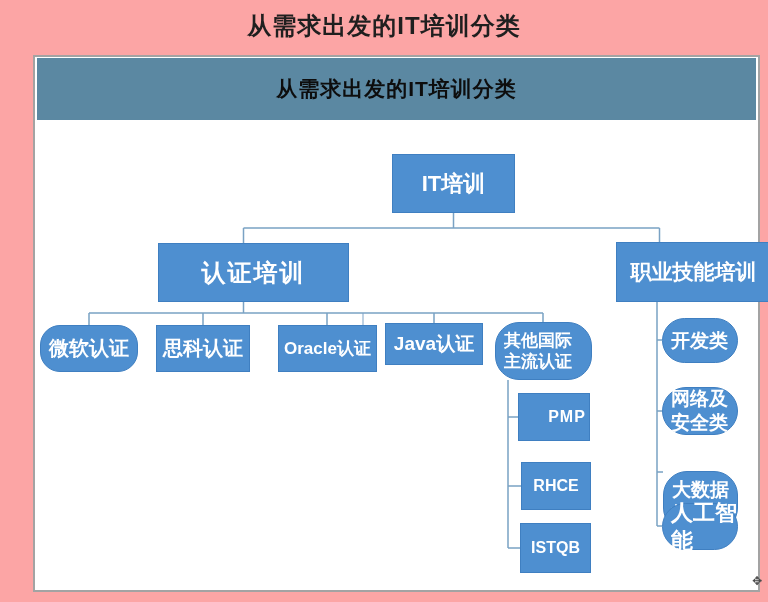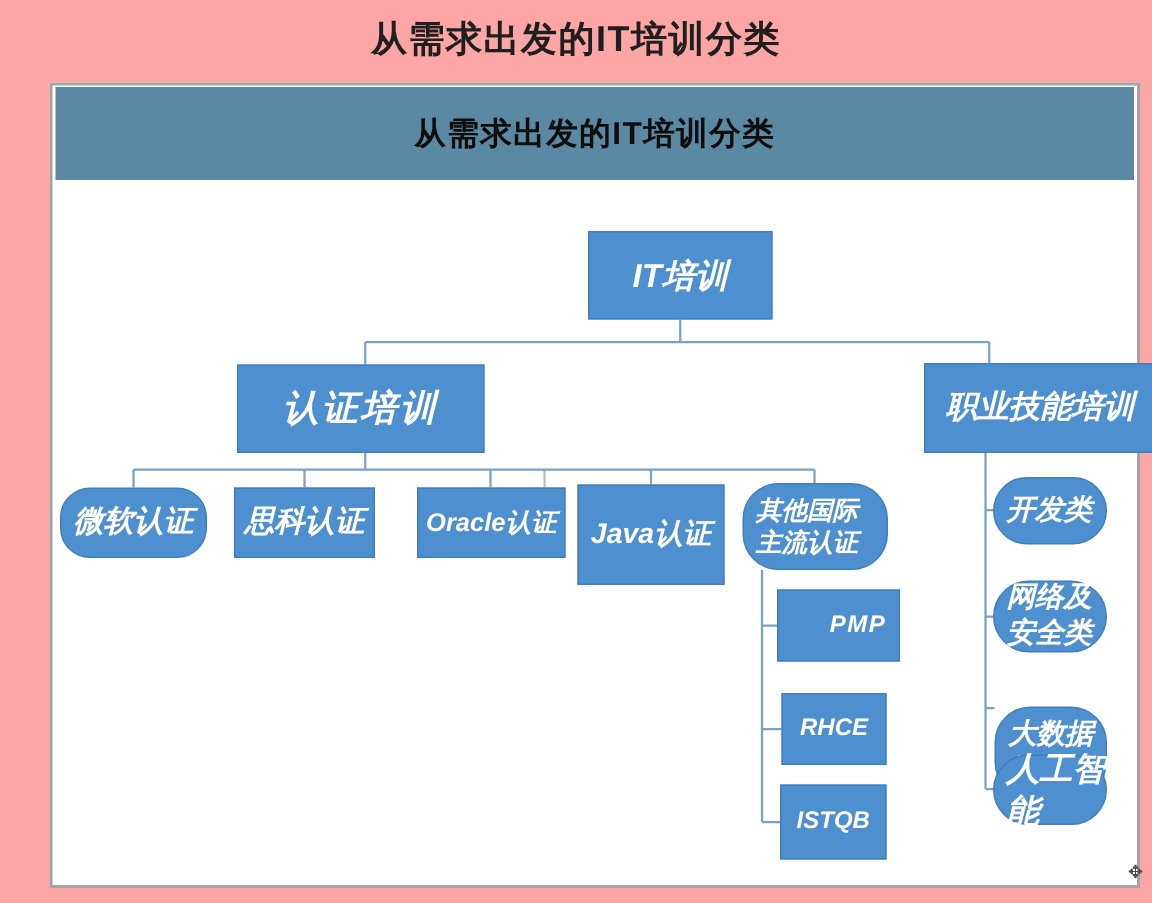--- a/index.html
+++ b/index.html
@@ -34,32 +34,32 @@
     pointer-events:none;
   }
   .connector{stroke:#7aa2c4;stroke-width:1.5;fill:none;}
   .connector.faint{stroke-opacity:0.65;}
   .node{
     position:absolute;box-sizing:border-box;
     background:#4e8fd0;border:1px solid #3f7fc1;
     color:#ffffff;
     display:flex;align-items:center;justify-content:center;
     text-align:center;font-weight:600;
-    white-space:pre-line;line-height:1.25;font-style:italic;
+    white-space:pre-line;line-height:1.25;
   }
   .node.left{justify-content:flex-start;text-align:left;padding-left:8px;border-radius:24px;}
   .nd-root   {left:392px;top:154px;width:123px;height:59px;font-size:22px;}
-  .nd-cert   {left:158px;top:243px;width:165px;height:59px;font-size:24px;letter-spacing:2px;}
+  .nd-cert   {left:158px;top:243px;width:191px;height:59px;font-size:24px;letter-spacing:2px;}
   .nd-skill  {left:616px;top:242px;width:155px;height:60px;font-size:21px;}
   .nd-ms     {left:40px; top:325px;width:98px; height:47px;font-size:20px;border-radius:20px;}
   .nd-cisco  {left:156px;top:325px;width:94px; height:47px;font-size:20px;}
   .nd-oracle {left:278px;top:325px;width:99px; height:47px;font-size:17px;}
-  .nd-java   {left:385px;top:323px;width:98px; height:67px;font-size:19px;}
+  .nd-java   {left:385px;top:323px;width:98px; height:42px;font-size:19px;}
   .nd-other  {left:495px;top:322px;width:97px; height:58px;font-size:17px;}
-  .nd-pmp    {left:518px;top:393px;width:82px; height:48px;font-size:16px;font-weight:700;letter-spacing:1px;padding-left:26px;}
+  .nd-pmp    {left:518px;top:393px;width:72px; height:48px;font-size:16px;font-weight:700;letter-spacing:1px;padding-left:26px;}
   .nd-rhce   {left:521px;top:462px;width:70px; height:48px;font-size:16px;font-weight:700;}
   .nd-istqb  {left:520px;top:523px;width:71px; height:50px;font-size:16px;font-weight:700;}
   .nd-dev    {left:662px;top:318px;width:76px; height:45px;font-size:19px;}
   .nd-net    {left:662px;top:387px;width:76px; height:48px;font-size:19px;}
   .nd-bigdata{left:663px;top:450px;width:75px; height:61px;font-size:19px;margin-top:21px;}
   .nd-ai     {left:662px;top:503px;width:76px; height:47px;font-size:22px;}
   .cursor-mark{
     position:absolute;left:752px;top:574px;
     font-size:12px;color:#4d4d4d;
   }

